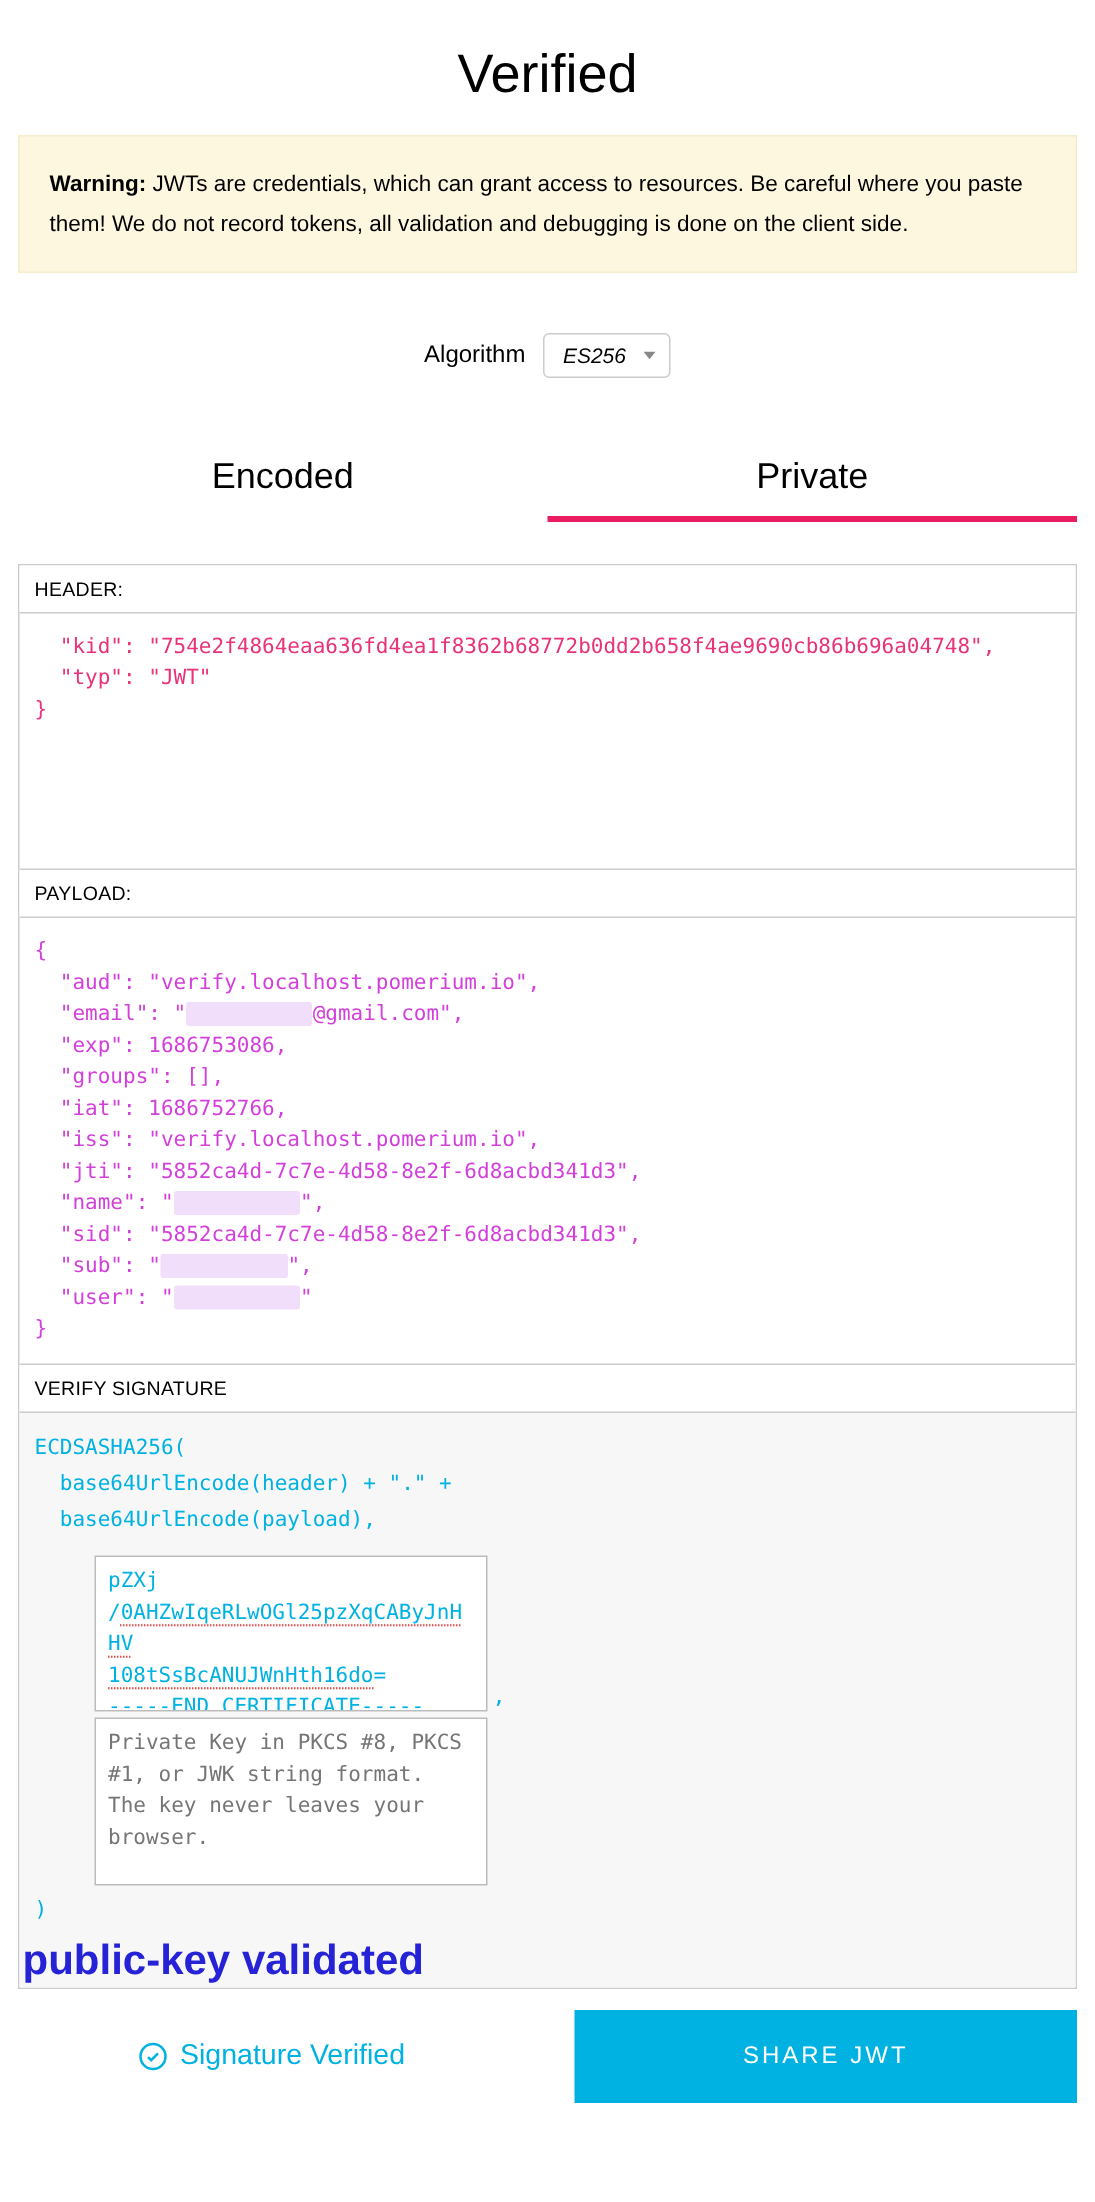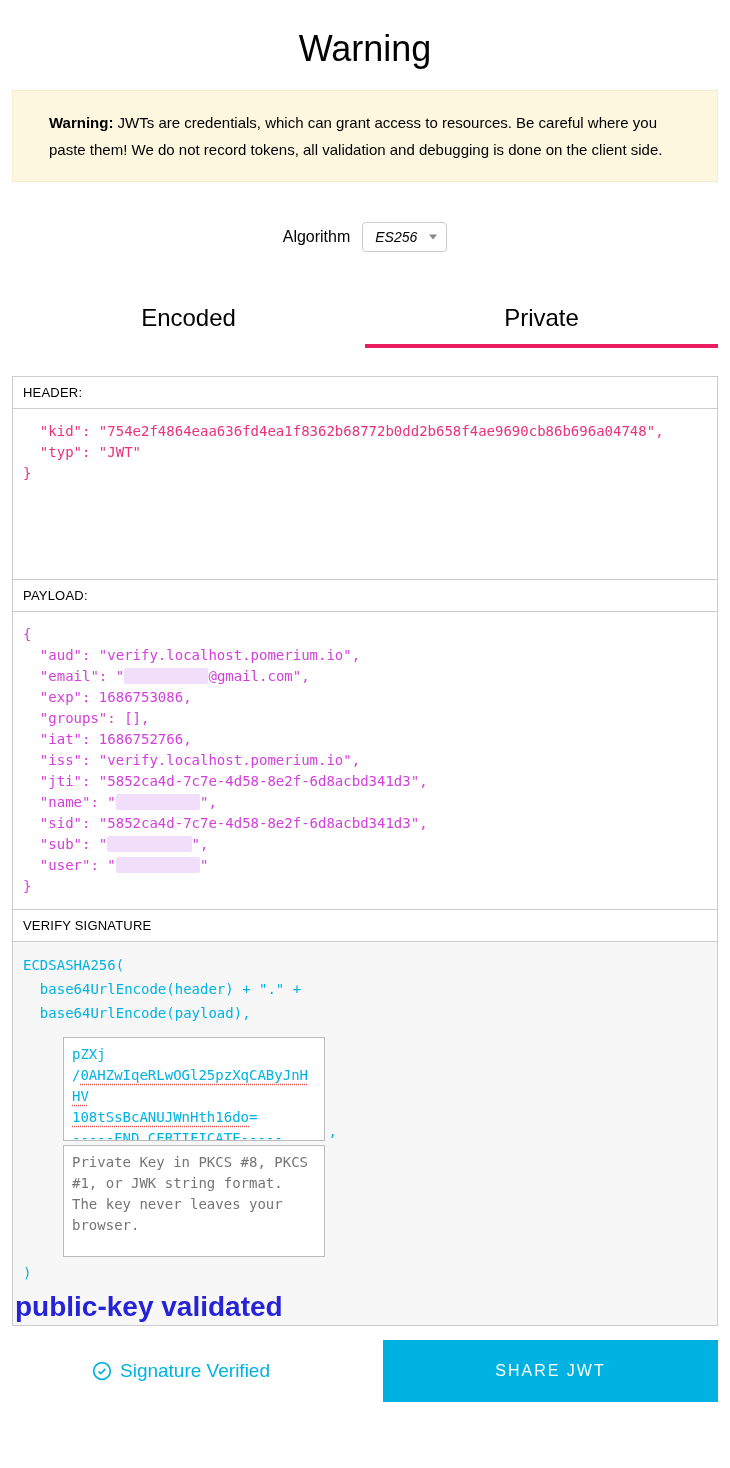--- a/index.html
+++ b/index.html
@@ -13,21 +13,21 @@
 .title {
   text-align: center;
   font-size: 36px;
   font-weight: 500;
   padding: 28px 0 20px;
   color: #000;
 }
 .warning-box {
   background: #fdf7e0;
   border: 1px solid #f5ecc9;
-  padding: 18px 36px;
+  padding: 18px 20px;
   font-size: 15px;
   line-height: 1.8;
   color: #000;
   margin-bottom: 40px;
 }
 .warning-box strong { font-weight: 700; }
 .algo-row {
   text-align: center;
   margin-bottom: 40px;
   display: flex;
@@ -161,21 +161,21 @@
   background: #f1defa;
   color: transparent;
   border-radius: 2px;
   user-select: none;
 }
 </style>
 </head>
 <body>
 
 <div class="container">
-  <h1 class="title">Warning</h1>
+  <h1 class="title">Verified</h1>
 
   <div class="warning-box">
     <strong>Warning:</strong><span> JWTs are credentials, which can grant access to resources. Be careful where you paste them! We do not record tokens, all validation and debugging is done on the client side.</span>
   </div>
 
   <div class="algo-row">
     <span class="algo-label">Algorithm</span>
     <span class="select-wrap">
       <select class="algo-select">
         <option>ES256</option>

